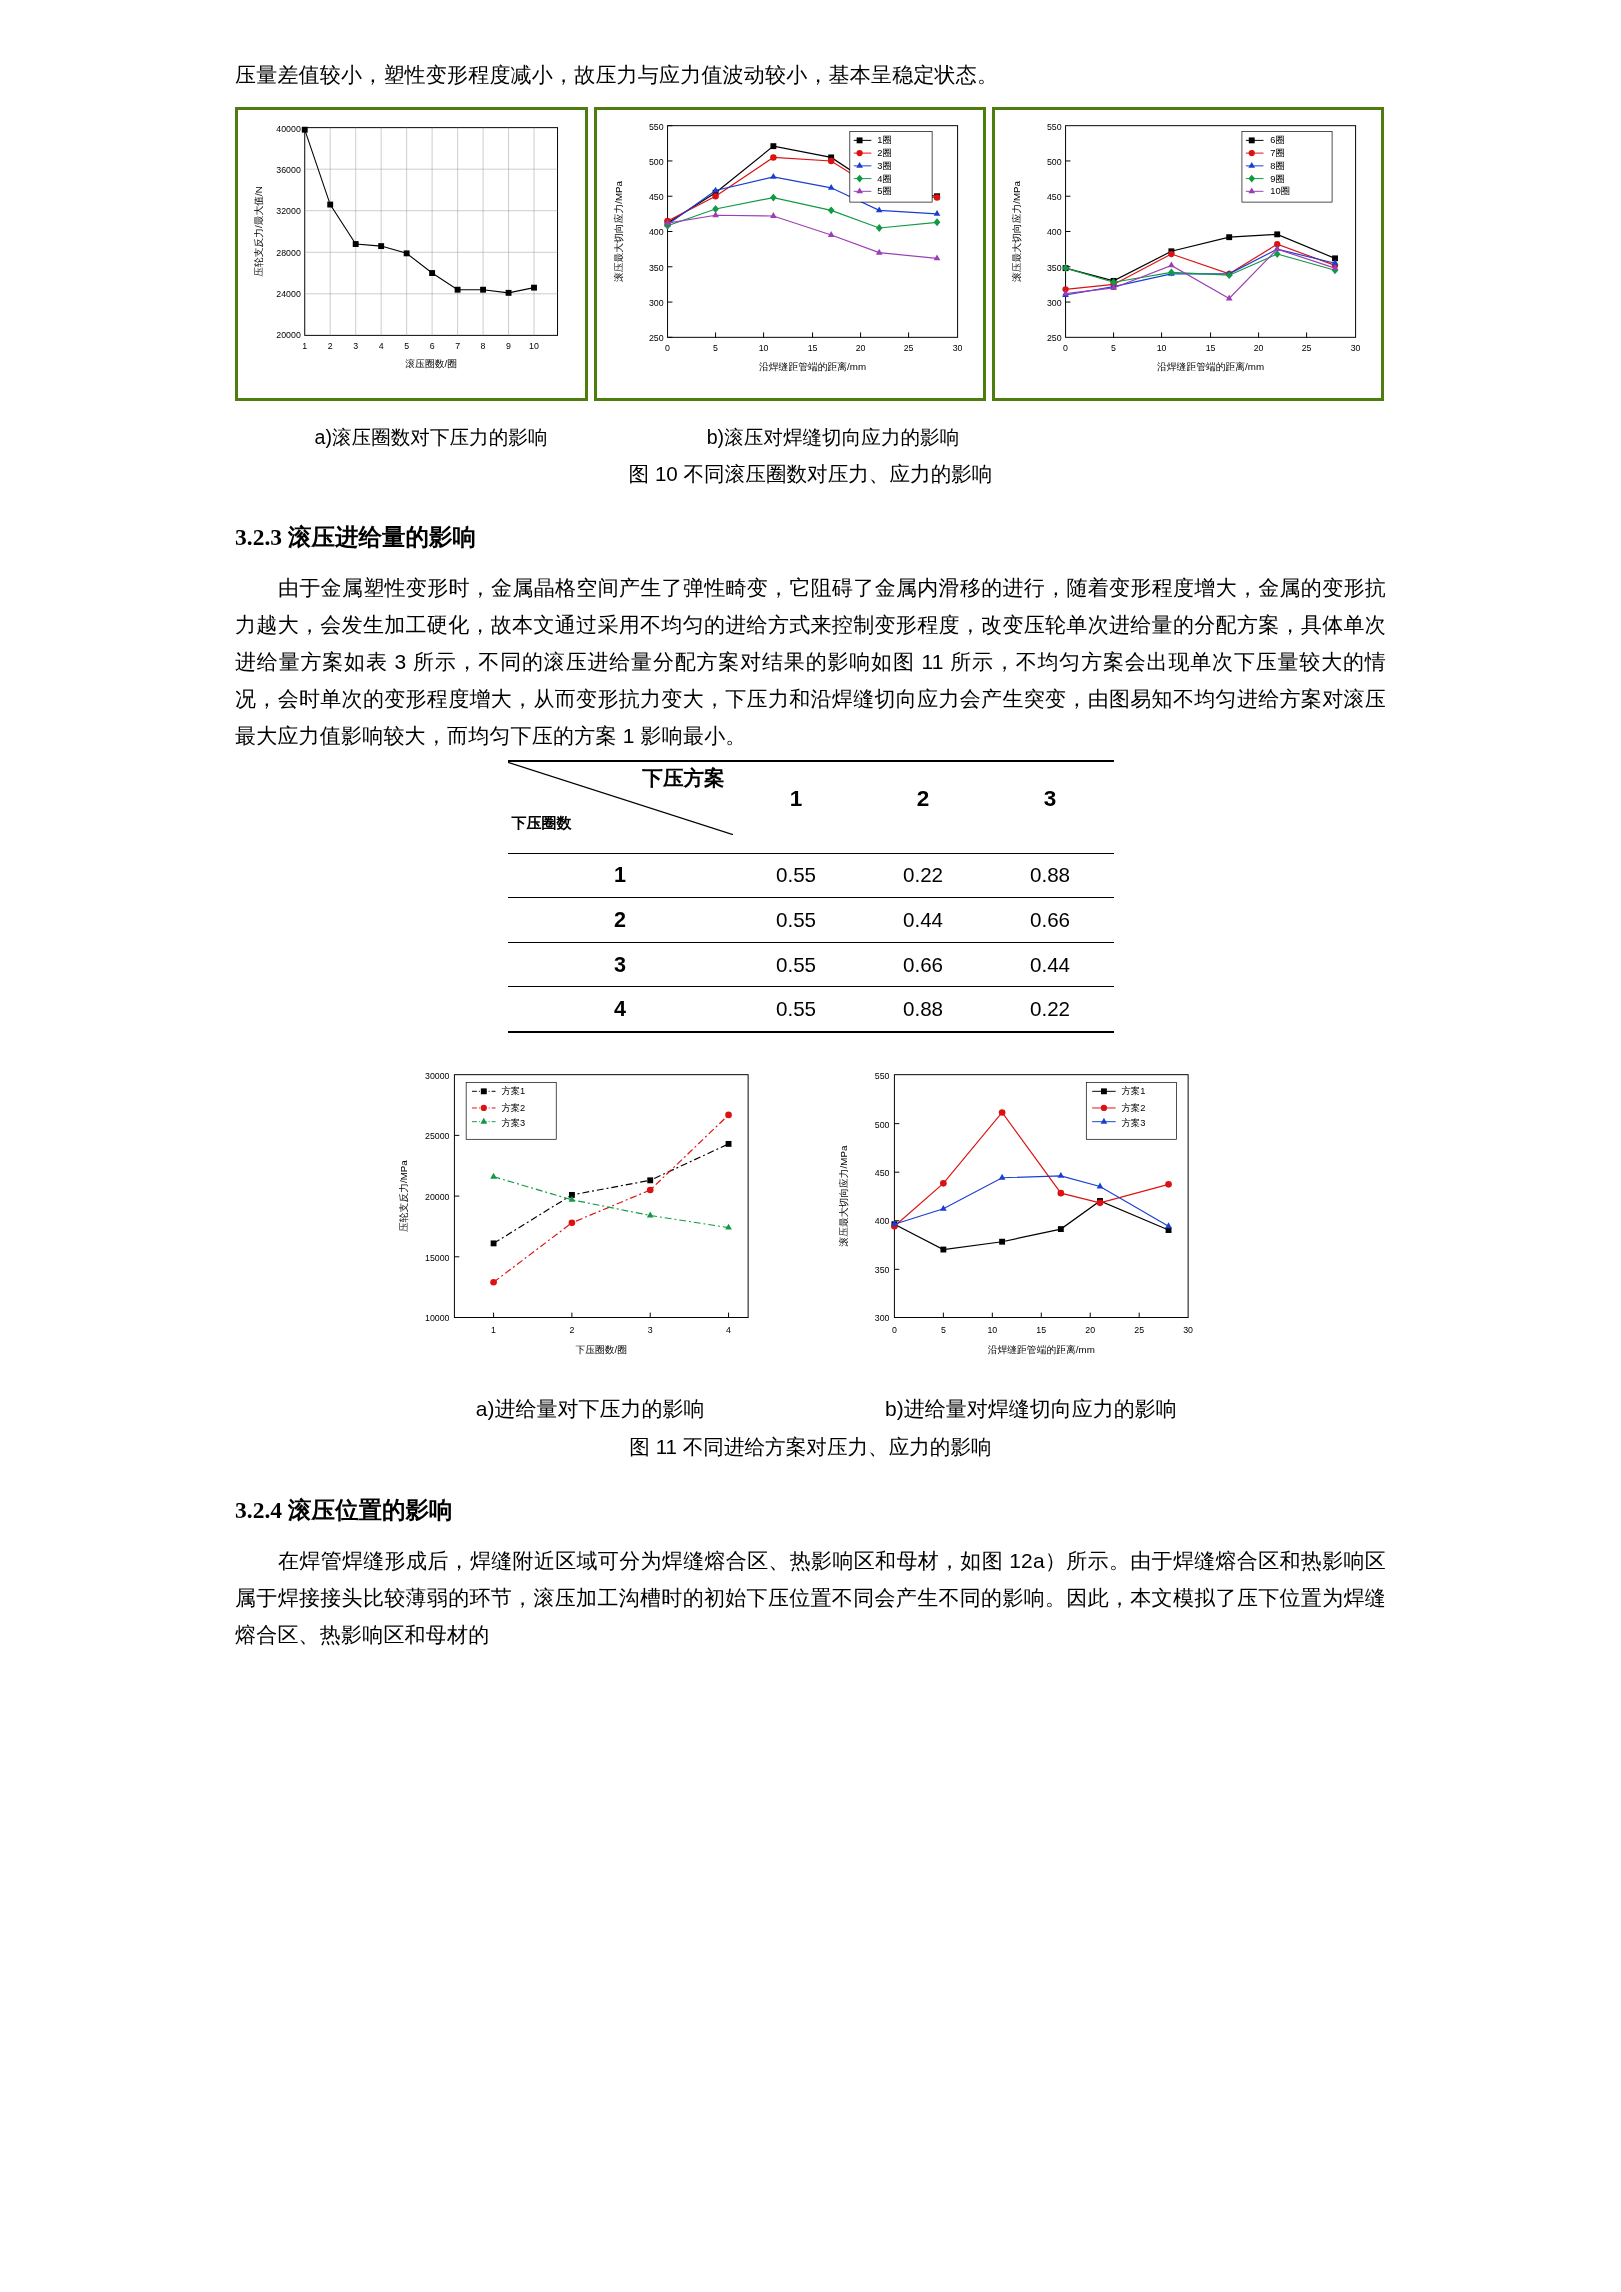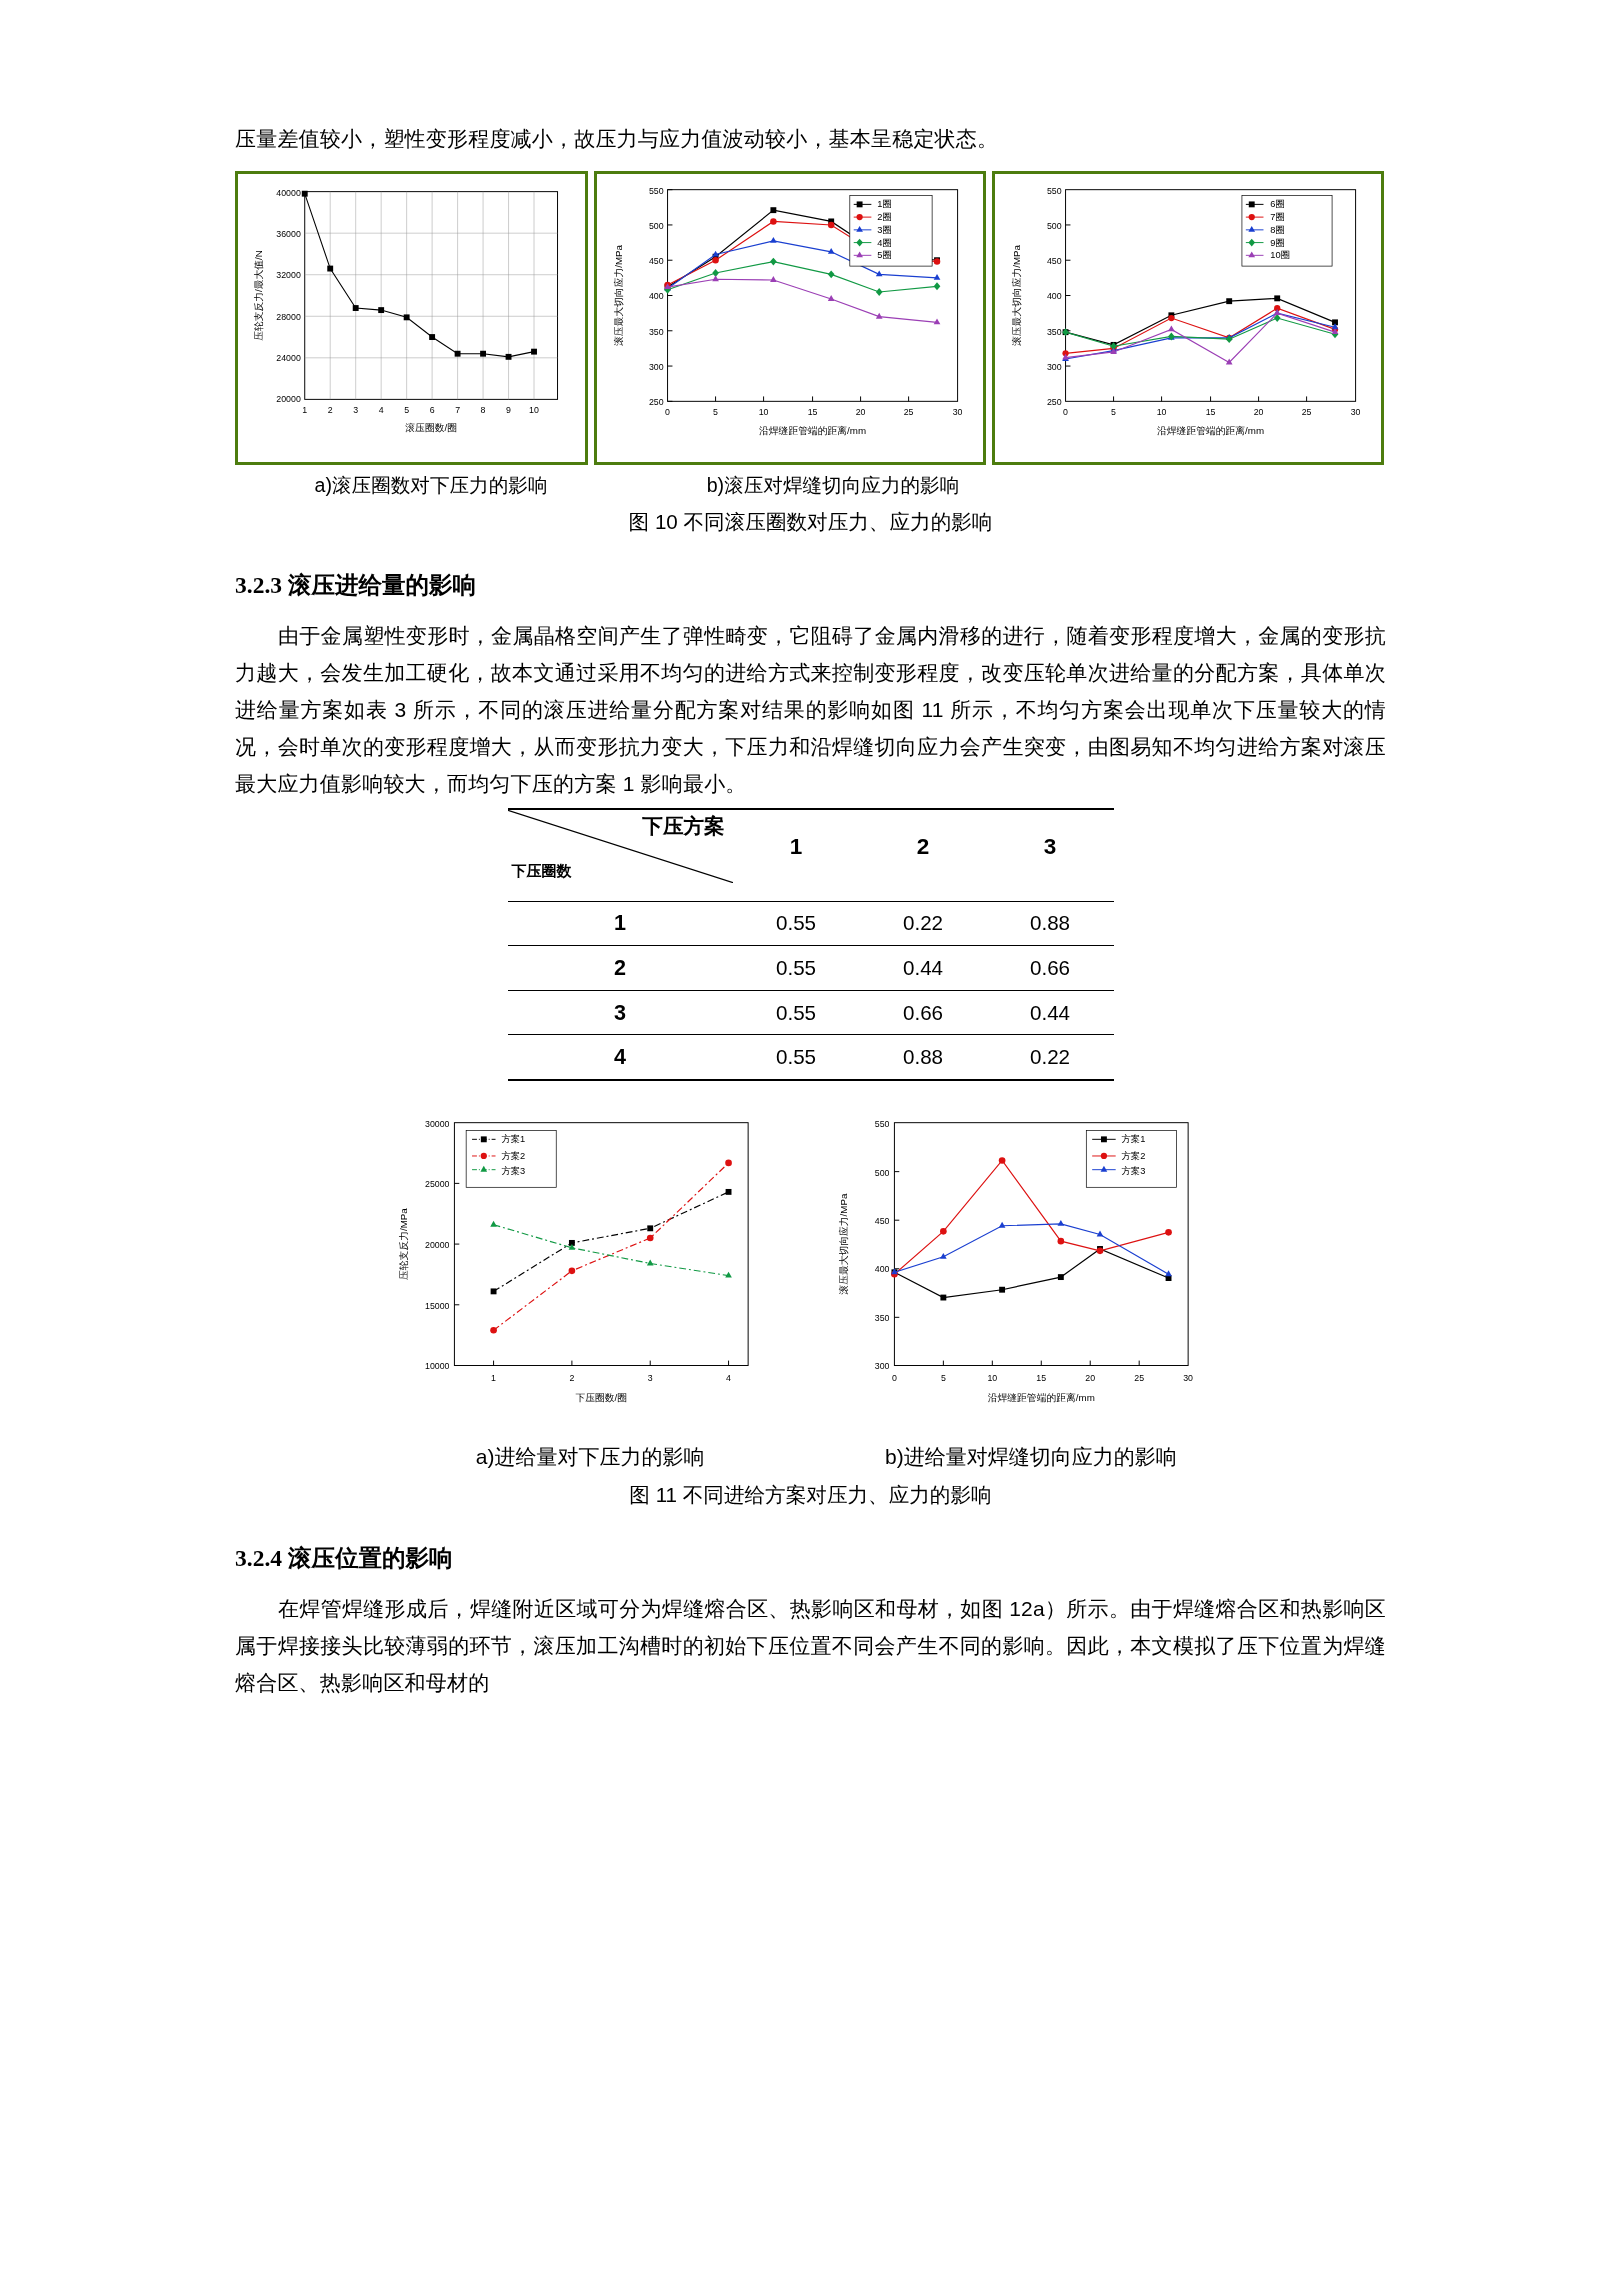--- a/index.html
+++ b/index.html
@@ -8,21 +8,21 @@
     background:#ffffff;
     font-family:"Liberation Sans", sans-serif;
     color:#000;
     position:relative;
   }
   .page {
     position:absolute;
     left:0; top:0;
     width:1621px; height:2293px;
     box-sizing:border-box;
-    padding:120px 235px 98px 235px;
+    padding:56px 235px 98px 235px;
   }
   p.body-text {
     font-size:21px;
     line-height:37px;
     text-align:justify;
     margin:0 0 5.9px 0;
     letter-spacing:0.2px;
   }
   p.indent { text-indent:43px; }
   h3.section {
@@ -53,21 +53,21 @@
   }
   .panel.p10a { width:353px; height:294px; }
   .panel.p10b { width:392px; height:294px; }
   .panel.p10c { width:392px; height:294px; }
 
   svg { display:block; }
 
   .sub10 {
     display:flex;
     font-size:19.6px;
-    margin-top:7px;
+    margin-top:23px;
   }
   .sub10 .a { width:392px; text-align:center; }
   .sub10 .b { width:412px; text-align:center; }
 
   
   .table-title {
     text-align:center;
     font-size:20.6px;
     margin:17.6px 0 3.9px 0;
   }

